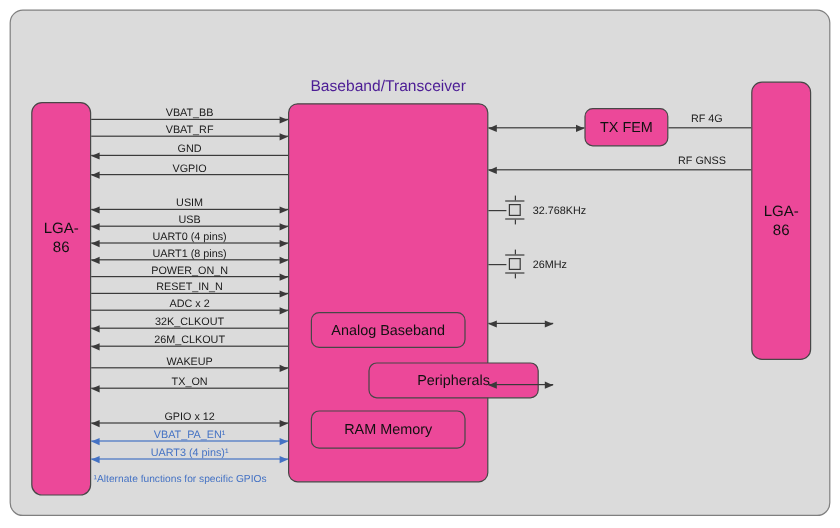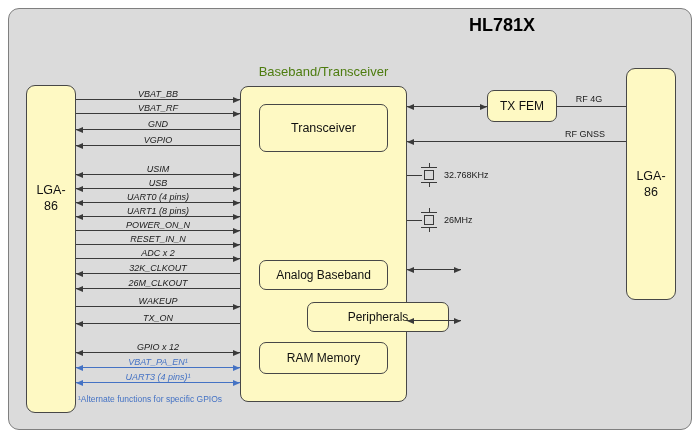--- a/index.html
+++ b/index.html
@@ -7,23 +7,23 @@
     font-family: "Liberation Sans", sans-serif; }
   .canvas { position: relative; width: 700px; height: 440px; }
 
   .frame { position: absolute; left: 8px; top: 8px; width: 684px; height: 422px;
     background: #dbdbdb; border: 1.5px solid #7f7f7f; border-radius: 11px; }
 
   .chip-title { position: absolute; left: 422px; top: 15px; width: 160px;
     text-align: center; font-size: 18px; font-weight: bold; color: #000; }
 
   .bb-title { position: absolute; left: 240px; top: 64px; width: 167px;
-    text-align: center; font-size: 13px; color: #4d7c0f; }
+    text-align: center; font-size: 13px; color: #4c1d95; }
 
-  .blk { position: absolute; background: #fef9c3; border: 1.4px solid #474747;
+  .blk { position: absolute; background: #ec4899; border: 1.4px solid #474747;
     border-radius: 7px; display: flex; flex-direction: column; align-items: center;
     justify-content: center; text-align: center; color: #111; }
 
   .lga-left  { left: 26px;  top: 85px; width: 50px; height: 328px; font-size: 12.5px; border-radius: 9px; }
   .lga-left span { width: 36px; line-height: 1.3; margin-top: -102px; }
   .lga-right { left: 626px; top: 68px; width: 50px; height: 232px; font-size: 12.5px; border-radius: 9px; }
   .lga-right span { width: 36px; line-height: 1.3; }
 
   .baseband { left: 240px; top: 86px; width: 167px; height: 316px; border-radius: 8px; }
   .transceiver { left: 259px; top: 104px; width: 129px; height: 48px; font-size: 12.5px; }
@@ -33,21 +33,21 @@
   .analog { left: 259px; top: 260px; width: 129px; height: 30px; font-size: 12px; }
   .periph { left: 259px; top: 302px; width: 142px; height: 30px; font-size: 12px; margin-left: 48px; }
   .ram    { left: 259px; top: 342px; width: 129px; height: 32px; font-size: 12px; }
   .txfem  { left: 487px; top: 90px;  width: 70px;  height: 32px; font-size: 12px; }
   .esim   { left: 461px; top: 247px; width: 111px; height: 45px; font-size: 12px; line-height: 1.3; }
   .flash  { left: 461px; top: 305px; width: 111px; height: 30px; font-size: 12px; }
 
   .sig, .hline { position: absolute; height: 0; border-top: 1.2px solid #3a3a3a; }
   .sig { left: 76px; width: 164px; }
   .sig .lbl { position: absolute; left: 0; right: 0; bottom: 1px; text-align: center;
-    font-size: 9px; line-height: 1; color: #1a1a1a; white-space: nowrap; font-style: italic; }
+    font-size: 9px; line-height: 1; color: #1a1a1a; white-space: nowrap; }
   .arr-r::after { content: ""; position: absolute; right: 0; top: -3px; width: 0; height: 0;
     border-top: 3.5px solid transparent; border-bottom: 3.5px solid transparent;
     border-left: 7px solid #3a3a3a; }
   .arr-l::before { content: ""; position: absolute; left: 0; top: -3px; width: 0; height: 0;
     border-top: 3.5px solid transparent; border-bottom: 3.5px solid transparent;
     border-right: 7px solid #3a3a3a; }
   .sig.blue { border-top-color: #4472C4; }
   .sig.blue .lbl { color: #4472C4; }
   .sig.blue.arr-r::after { border-left-color: #4472C4; }
   .sig.blue.arr-l::before { border-right-color: #4472C4; }
@@ -63,34 +63,30 @@
   .xlead-b { left: 50%; bottom: 0; height: 4px; border-left: 1.2px solid #3a3a3a; }
 
   .footnote { position: absolute; left: 78px; top: 394px; font-size: 8.5px; color: #4472C4; }
 </style>
 </head>
 <body>
 
 <div class="canvas">
   <div class="frame"></div>
 
-  <div class="chip-title">HL781X</div>
   <div class="bb-title">Baseband/Transceiver</div>
 
   <div class="blk lga-left">
     <span>LGA-86</span>
   </div>
   <div class="blk lga-right">
     <span>LGA-86</span>
   </div>
 
   <div class="blk baseband"></div>
-  <div class="blk transceiver">
-    <span>Transceiver</span>
-  </div>
   <div class="blk analog">
     <span>Analog Baseband</span>
   </div>
   <div class="blk periph">
     <span>Peripherals</span>
   </div>
   <div class="blk ram">
     <span>RAM Memory</span>
   </div>
 

